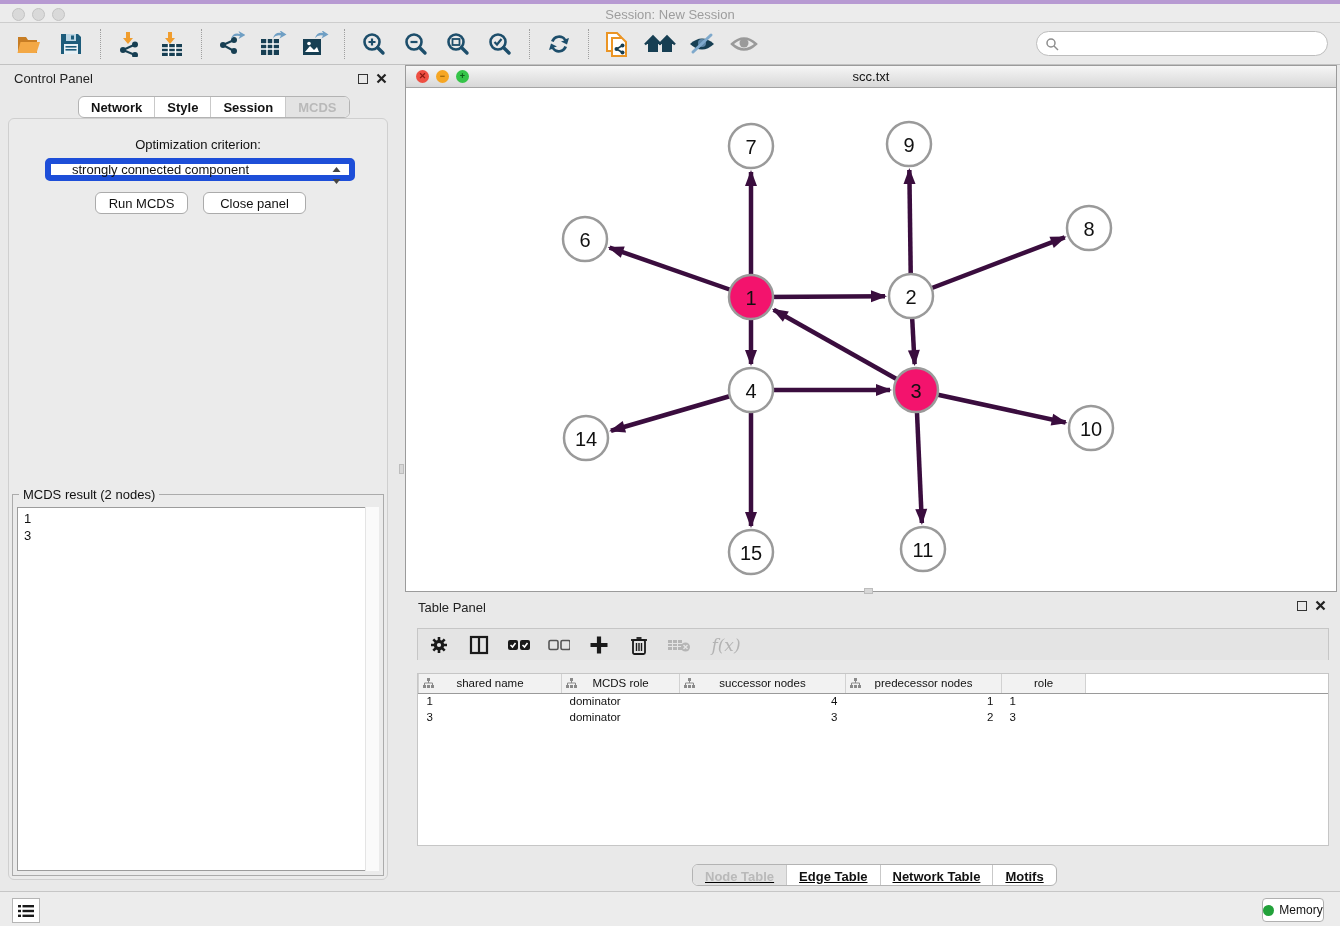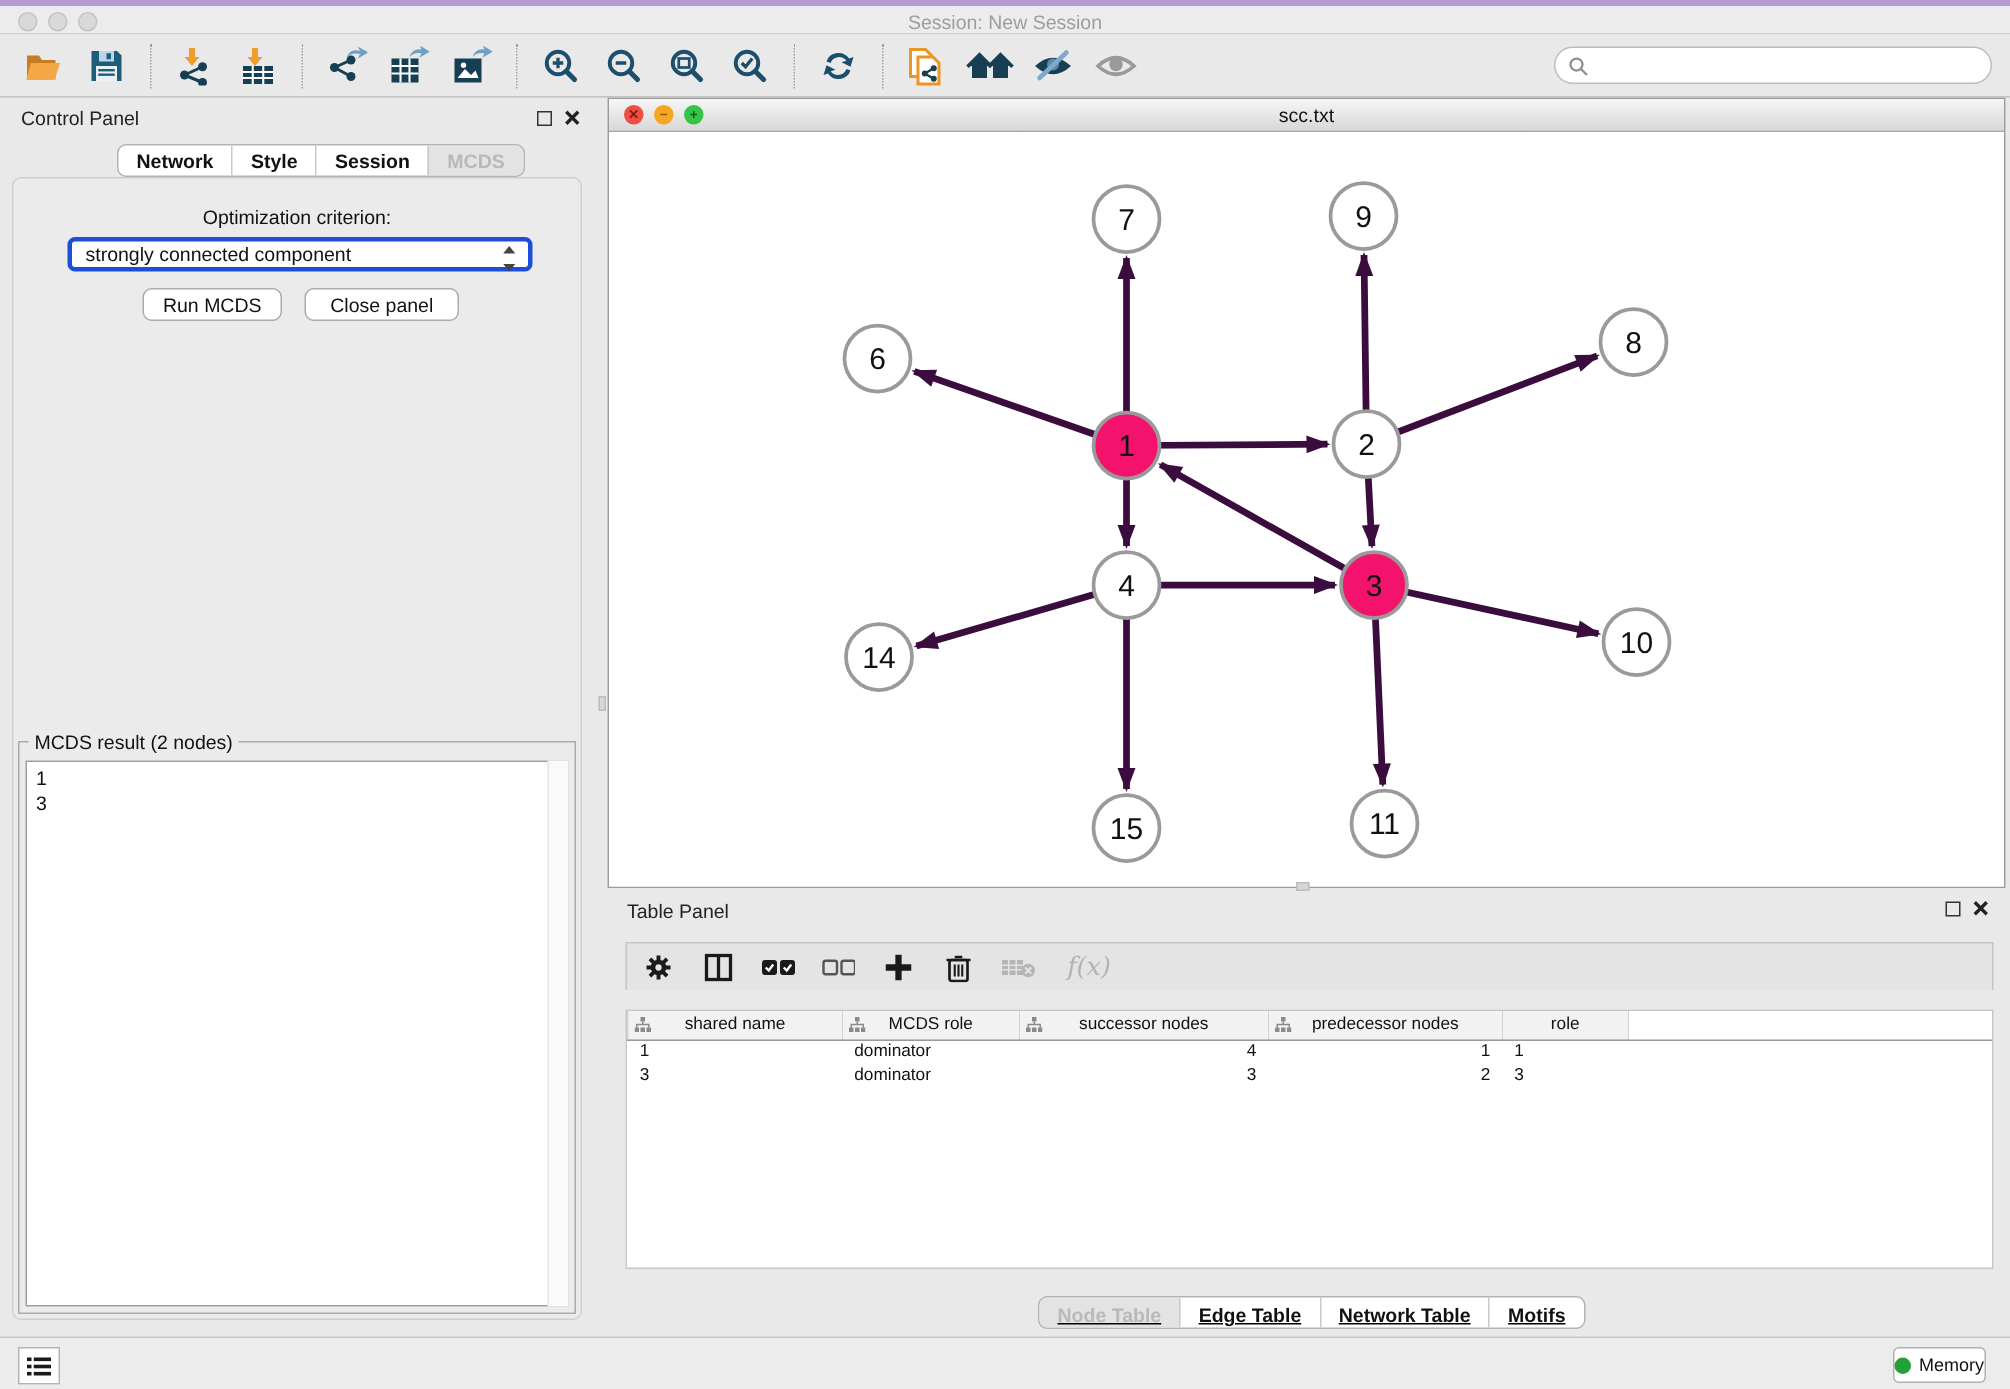--- a/index.html
+++ b/index.html
@@ -27,22 +27,22 @@
   .float-box{width:10px;height:10px;border:1.5px solid #333;display:inline-block;}
   .cp-tabs{position:absolute;left:78px;top:96px;}
   .seg{display:flex;border:1px solid #b3b3b3;border-radius:6px;overflow:hidden;background:#fff;height:22px;}
   .seg .tab{padding:3px 12px 17px 12px;font-size:13px;font-weight:bold;color:#111;border-left:1px solid #c9c9c9;}
   .seg .tab:first-child{border-left:none;}
   .seg .tab.active{background:#e3e3e3;color:#b9b9b9;}
   .cp-body{position:absolute;left:8px;top:118px;width:380px;height:762px;background:#ebebeb;
     border:1px solid #cfcfcf;border-radius:6px;}
   .opt-label{position:absolute;left:0;right:0;top:137px;text-align:center;font-size:13px;color:#111;}
   .dropdown{position:absolute;left:45px;top:158px;width:310px;height:23px;background:#fff;
-    border:3px solid #1d4ed8;border-radius:5px;font-size:13px;color:#111;display:flex;align-items:center;
-    padding-left:9px;}
+    border:6px solid #1d4ed8;border-radius:5px;font-size:13px;color:#111;display:flex;align-items:center;
+    padding-left:21px;}
   .dd-arrows{position:absolute;right:8px;top:3px;display:flex;flex-direction:column;gap:1px;}
   .btn{position:absolute;height:22px;background:#fff;border:1px solid #ababab;border-radius:6px;
     font-size:13px;color:#111;display:flex;align-items:center;justify-content:center;}
   .fieldset{position:absolute;left:12px;top:494px;width:372px;height:382px;border:1px solid #ababab;}
   .fieldset-legend{position:absolute;left:6px;top:-8px;background:#ebebeb;padding:0 4px;font-size:13px;color:#111;}
   .result-area{position:absolute;left:4px;top:12px;right:4px;bottom:4px;background:#fff;
     border:1px solid #9c9c9c;font-size:13px;color:#111;line-height:17px;padding:2px 6px;white-space:pre-line;}
   .result-scroll{position:absolute;right:0;top:0;bottom:0;width:14px;background:#fafafa;border-left:1px solid #e4e4e4;}
 
   

